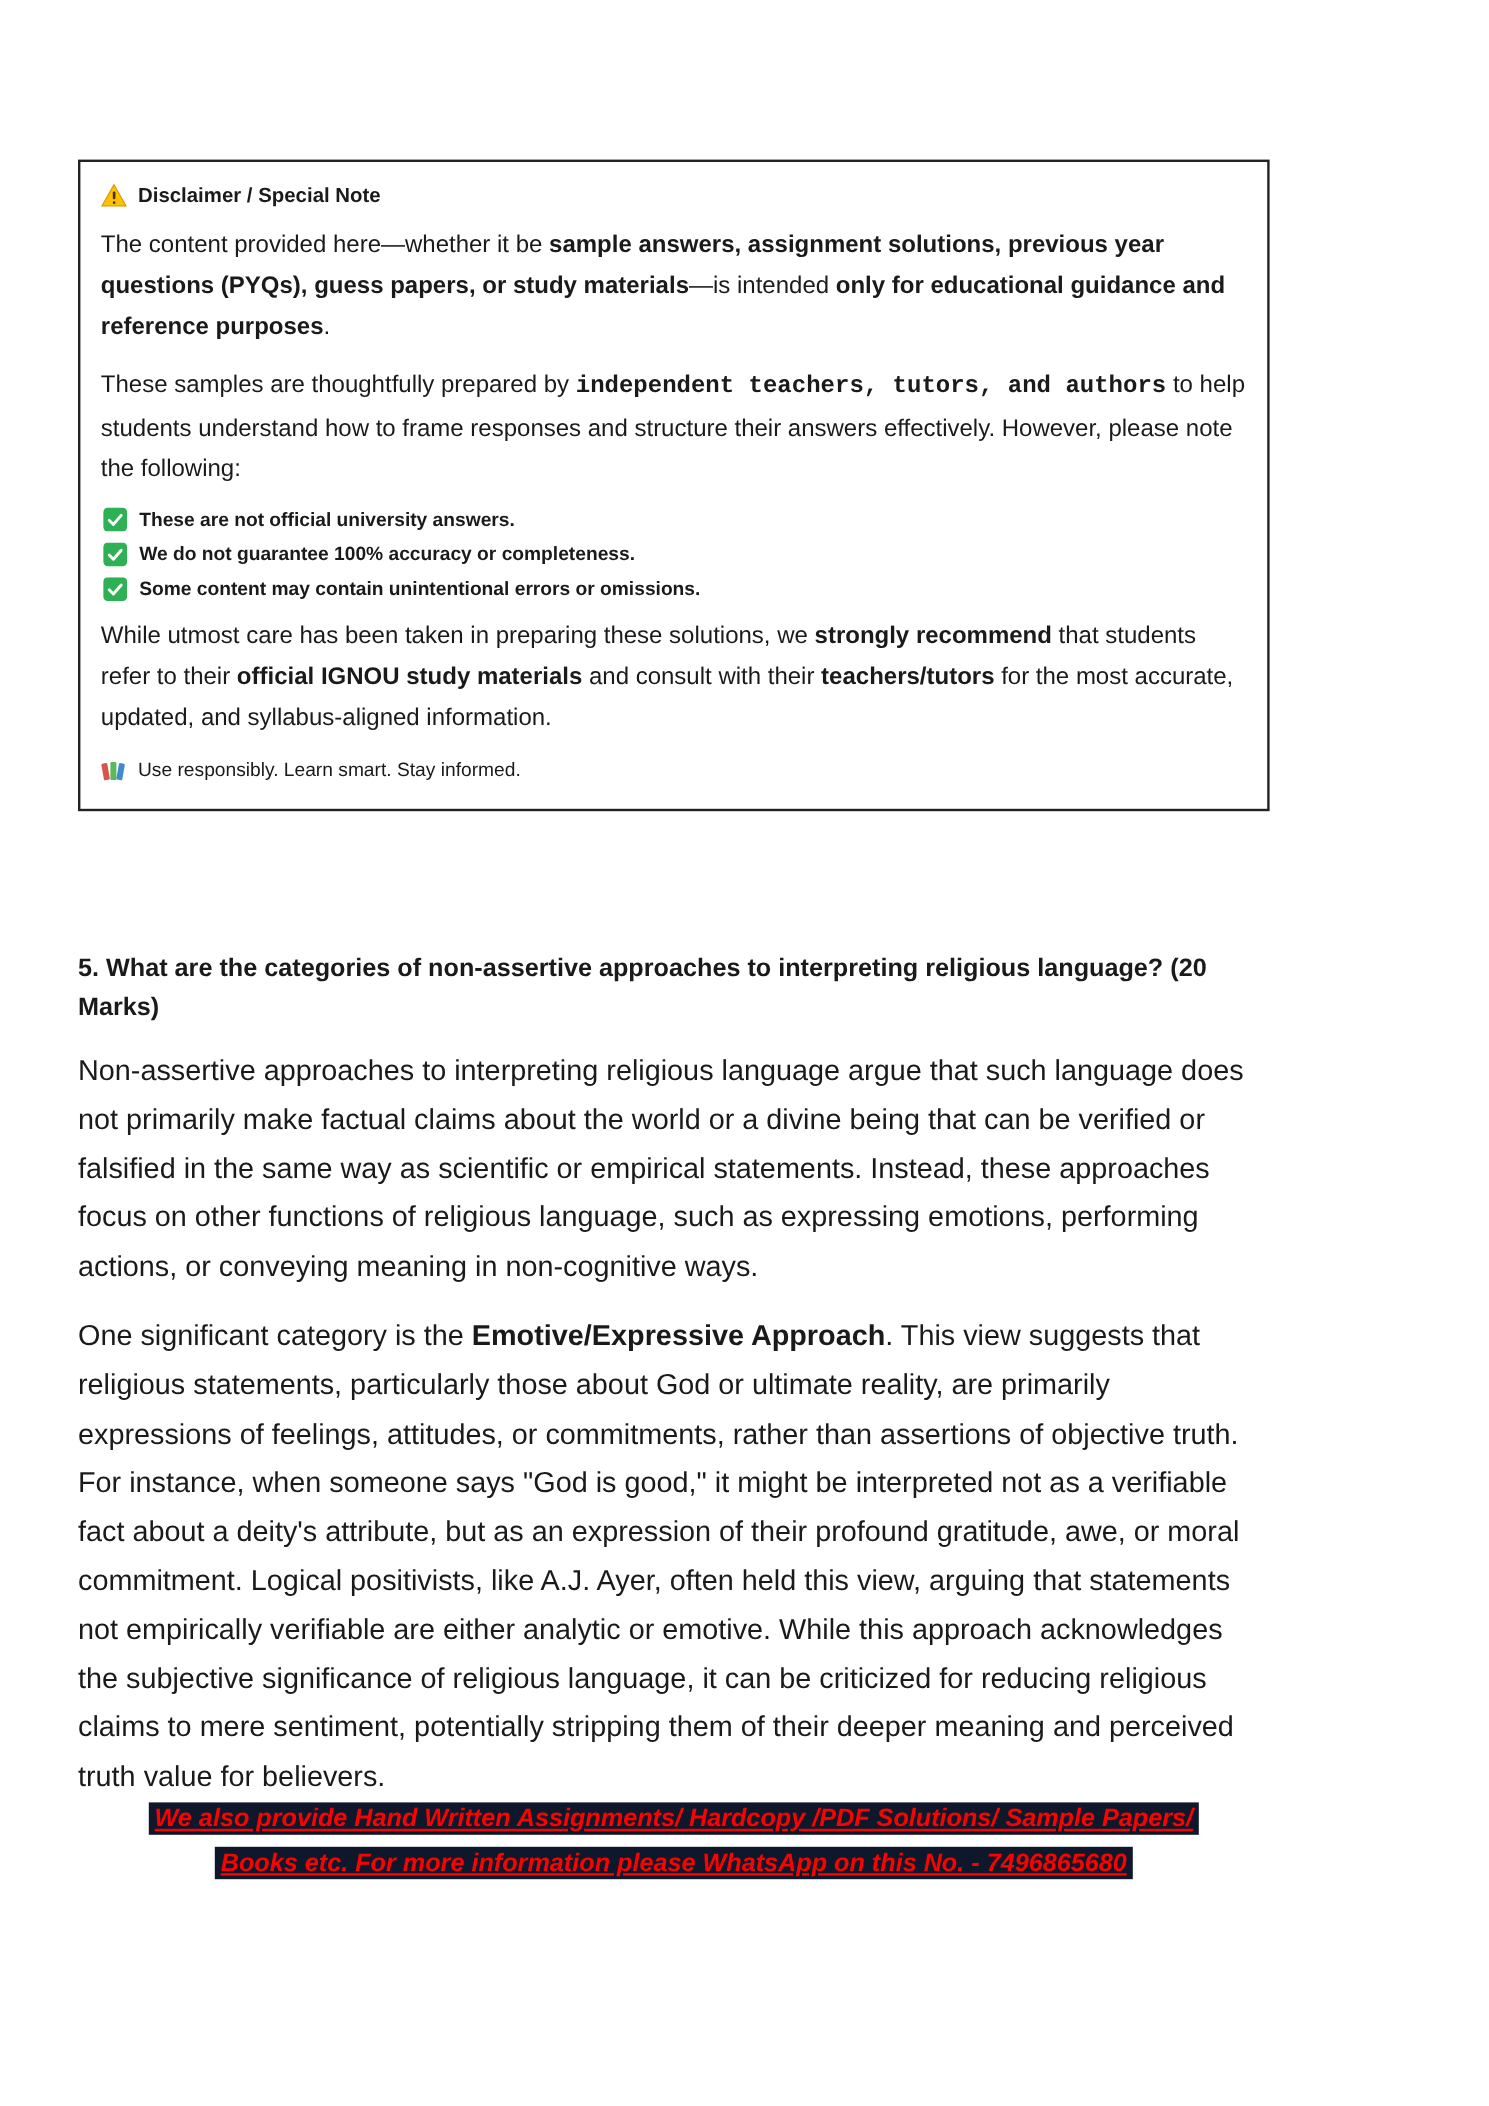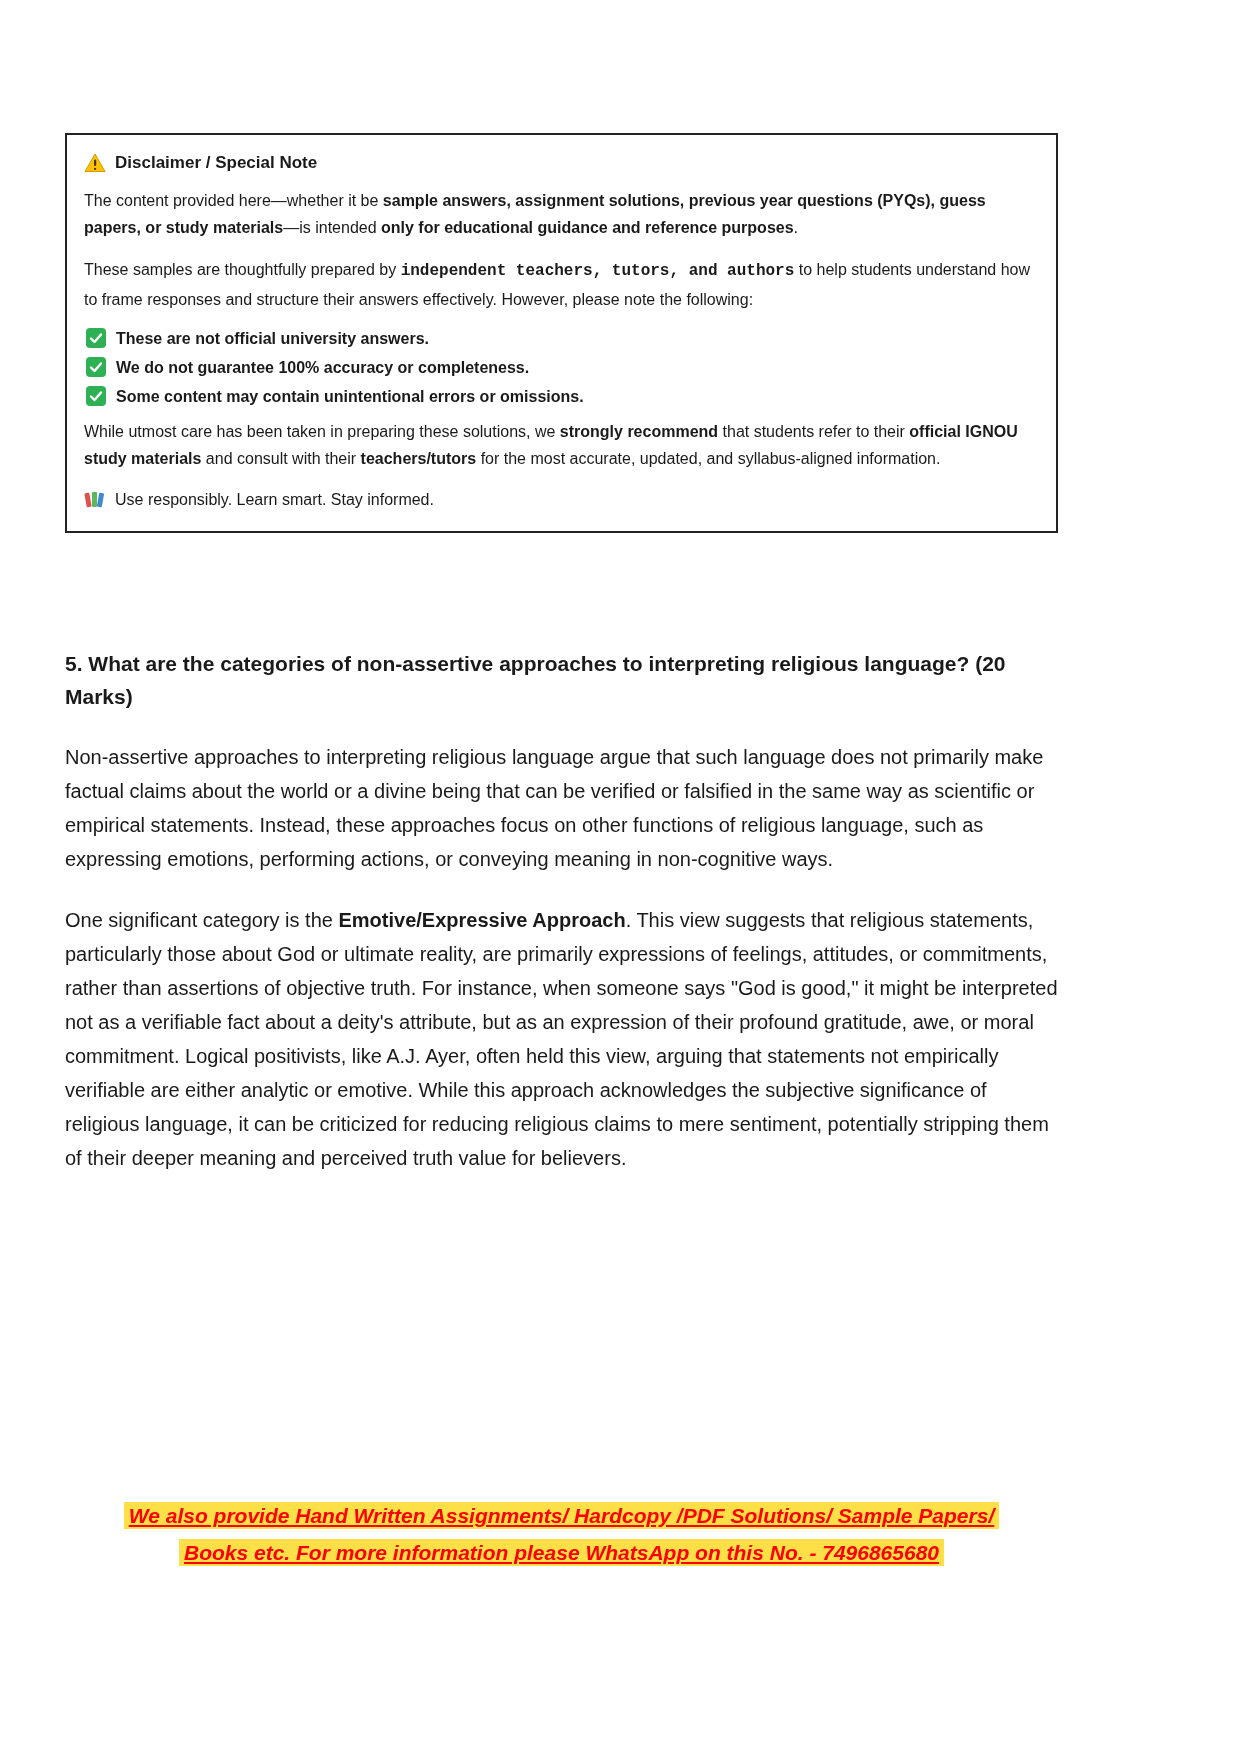--- a/index.html
+++ b/index.html
@@ -28,21 +28,21 @@
     display: flex;
     align-items: center;
     gap: 9px;
     margin-bottom: 14px;
   }
   .disclaimer-title {
     font-weight: 700;
     font-size: 17px;
   }
   .d-para {
-    font-size: 16px;
+    font-size: 20px;
     line-height: 1.7;
     margin-bottom: 15px;
   }
   .check-list { margin: 4px 0 12px 0; }
   .check-item {
     display: flex;
     align-items: flex-end;
     gap: 10px;
     margin-bottom: 9px;
     padding-left: 2px;
@@ -64,37 +64,37 @@
   .icon-box { display: inline-flex; align-items: center; flex: 0 0 auto; }
   
   .question-heading {
     margin-top: 115px;
     font-size: 21px;
     font-weight: 700;
     line-height: 1.55;
     width: 993px;
   }
   .answer-para {
-    margin-top: 27px;
-    font-size: 20px;
+    margin-top: 17px;
+    font-size: 24px;
     line-height: 1.7;
     width: 993px;
   }
   
   .promo-footer {
     position: absolute;
     left: 65px;
     top: 1498px;
     width: 993px;
     text-align: center;
   }
   .promo-line { line-height: 1.75; }
   .promo-highlight {
     display: inline;
-    background: #fde047;
+    background: #0f172a;
     color: #ff0000;
     font-weight: 700;
     font-style: italic;
     text-decoration: underline;
     font-size: 21px;
     padding: 2px 5px;
   }
 </style>
 </head>
 <body>

